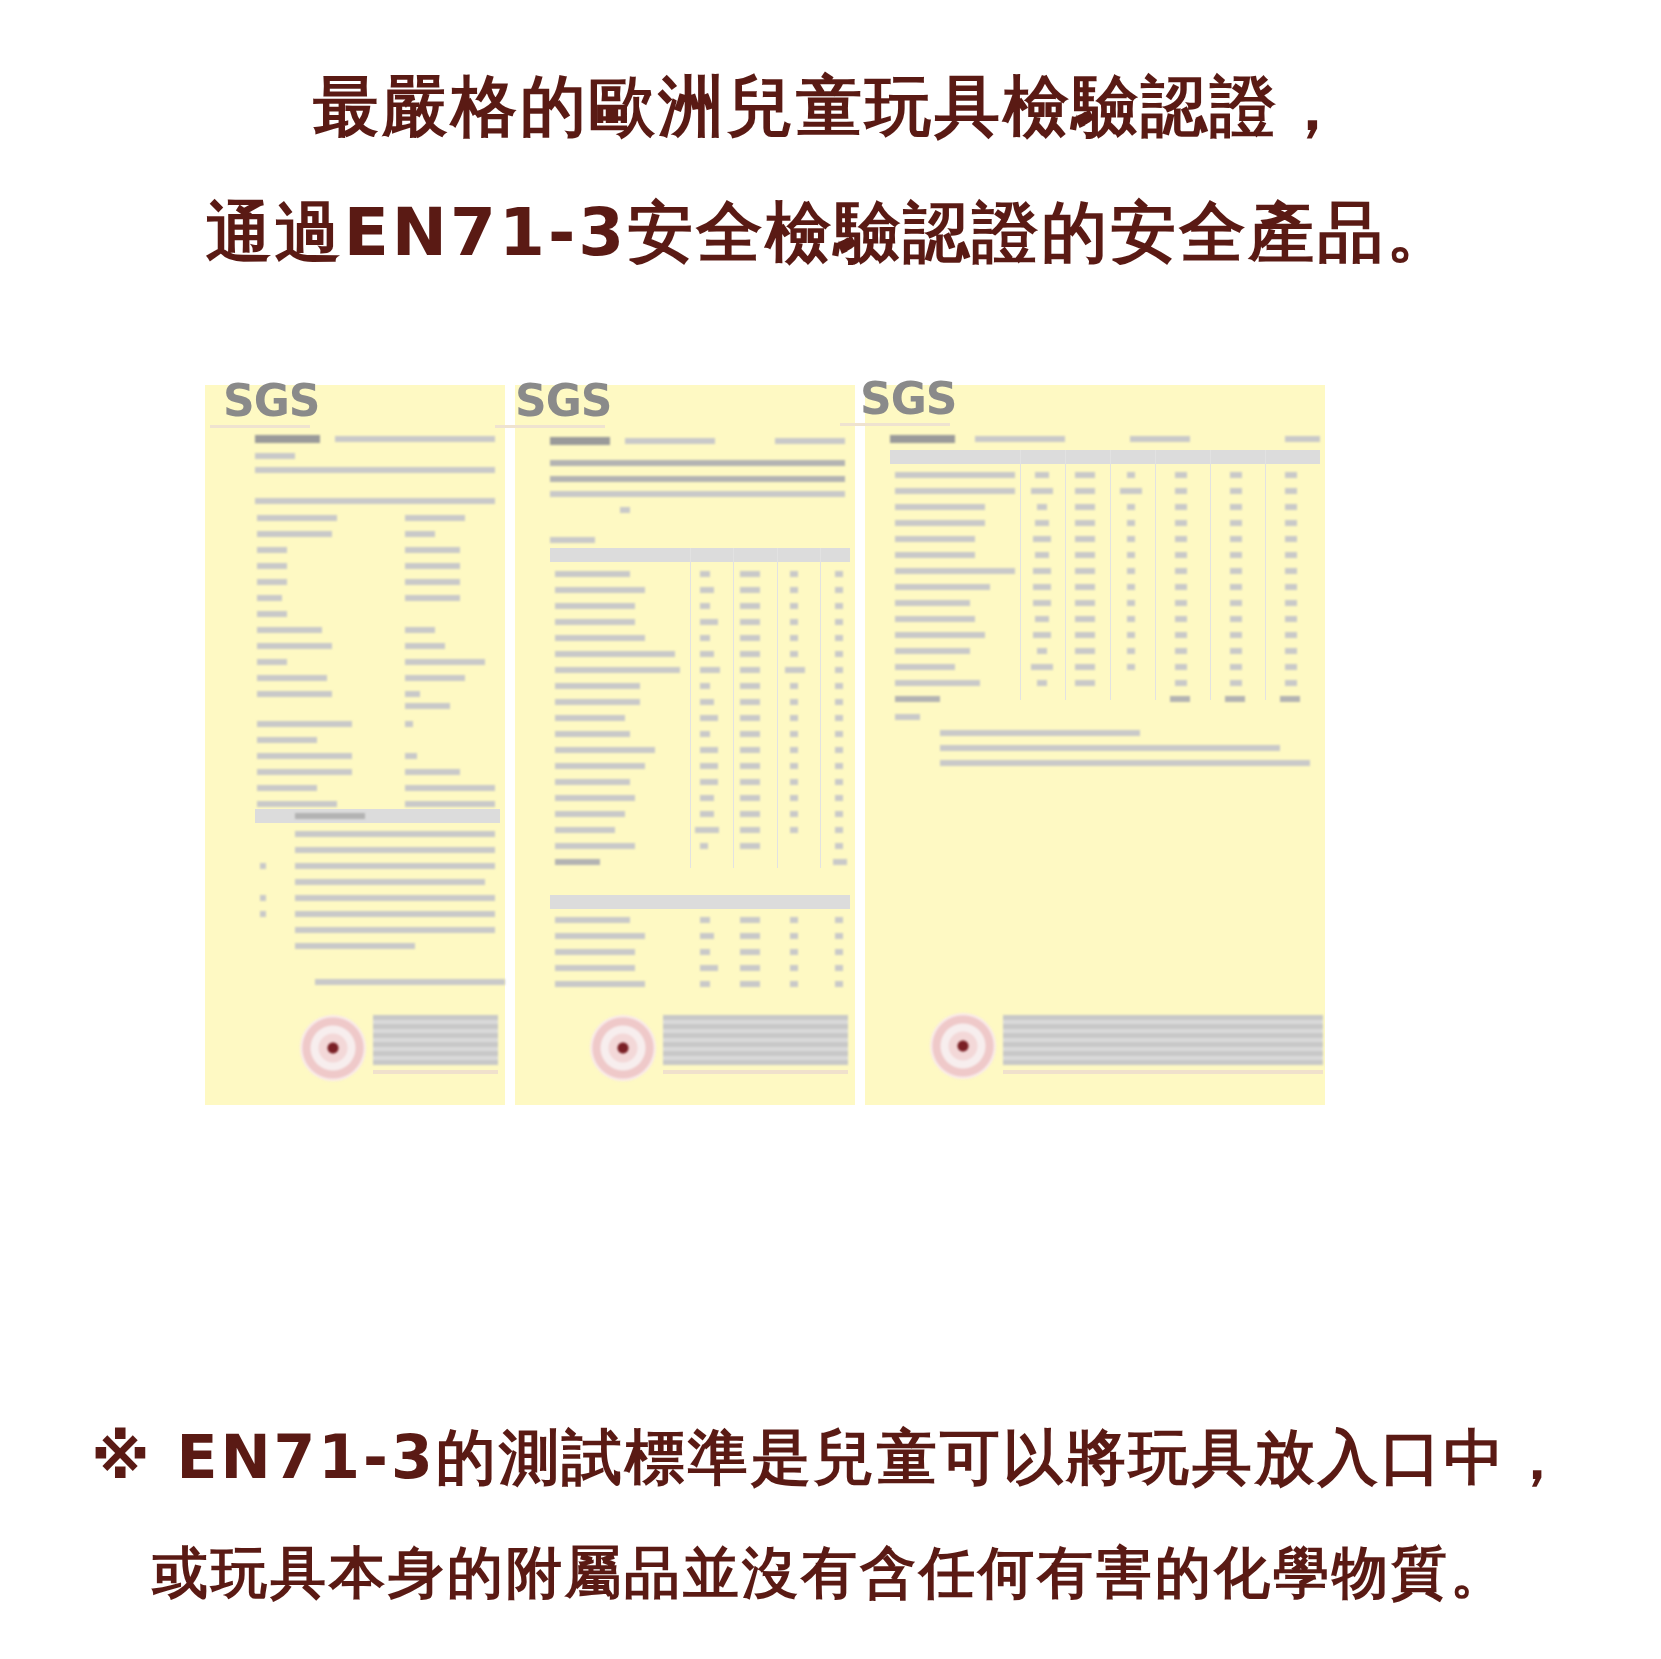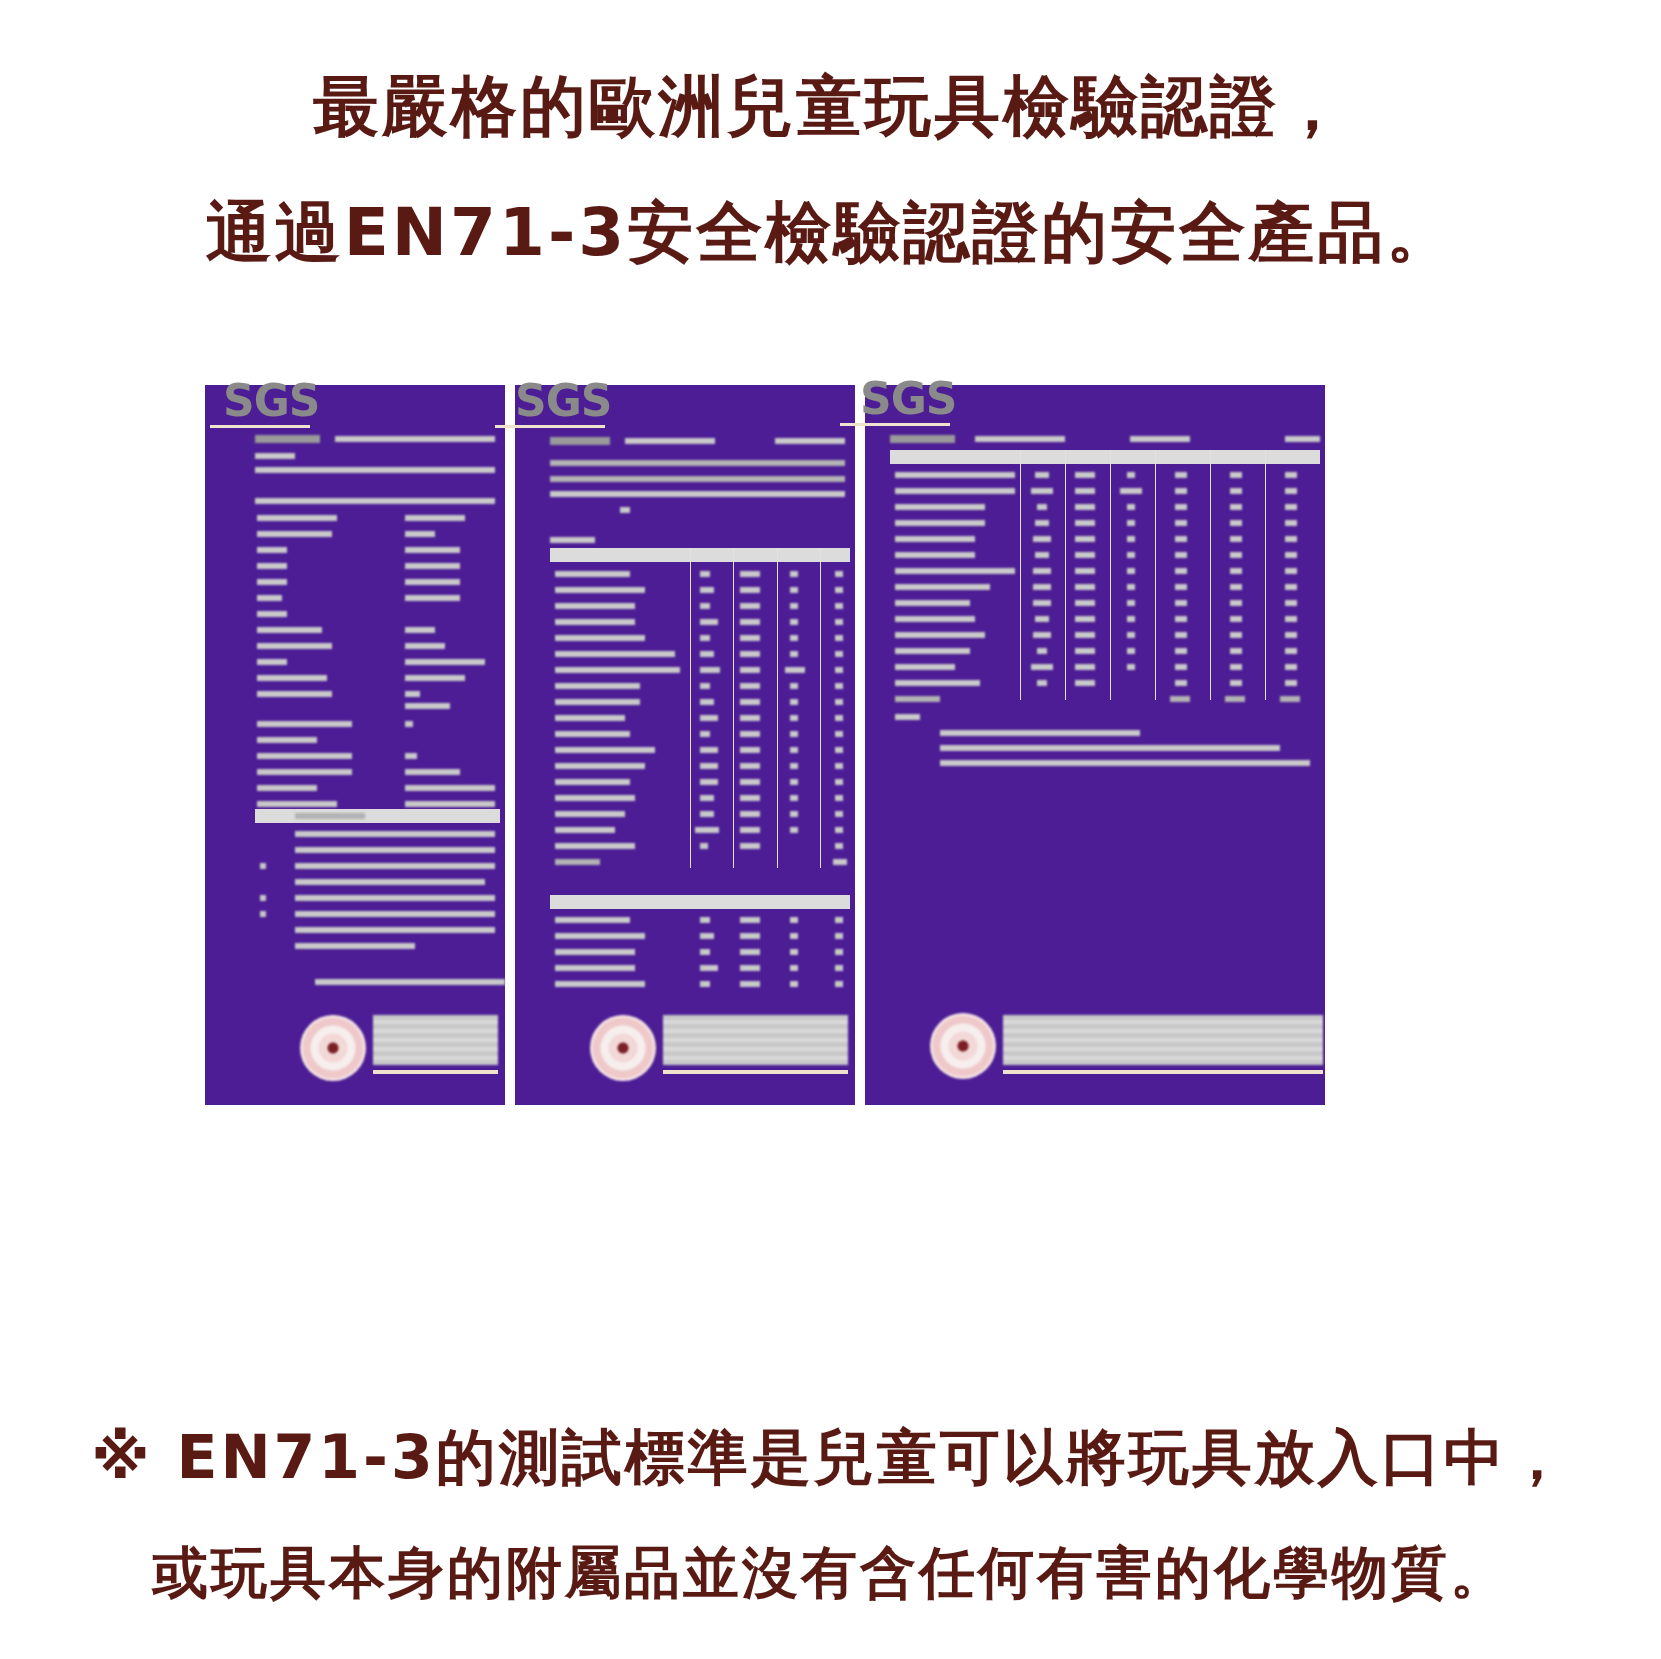--- a/index.html
+++ b/index.html
@@ -4,21 +4,21 @@
 <style>
   html,body{margin:0;padding:0;background:#ffffff;}
   body{width:1661px;height:1659px;position:relative;overflow:hidden;font-family:"DejaVu Sans","Liberation Sans",sans-serif;}
   .headline{position:absolute;left:0;width:1661px;text-align:center;color:#5a1a14;font-weight:bold;letter-spacing:3px;white-space:nowrap;}
   .h1{top:62px;font-size:66px;}
   .h2{top:188px;font-size:66px;}
   .n1{top:1418px;font-size:60px;}
   .n2{top:1536px;font-size:56px;}
 
   .docs{position:absolute;left:205px;top:385px;width:1200px;height:800px;}
-  .doc{position:absolute;top:0;background:#4c1d95;}
+  .doc{position:absolute;top:0;background:#fef9c3;}
   .logo{position:absolute;font-family:"DejaVu Sans","Liberation Sans",sans-serif;font-weight:bold;color:#8a8a8a;font-size:44px;letter-spacing:-1px;filter:blur(0.6px);}
   .logo-line{position:absolute;height:3px;background:#efe3d0;}
   .tr{position:absolute;height:8px;background:#9a9a9a;filter:blur(0.8px);}
   .bar{position:absolute;height:6px;background:#c9c9c9;filter:blur(0.8px);}
   .barD{position:absolute;height:6px;background:#b3b3b3;filter:blur(0.8px);}
   .hdr{position:absolute;height:14px;background:#dcdcdc;filter:blur(0.5px);}
   .vline{position:absolute;width:1px;background:#e2e2e2;}
   .seal{position:absolute;width:66px;height:66px;border-radius:50%;background:radial-gradient(circle,#7a1f25 0 5px,#f3d8d8 6px 14px,#f7eeee 15px 22px,#efc9c9 23px 30px,#f9eaea 31px 33px);filter:blur(1px);}
   .sealtxt{position:absolute;background:repeating-linear-gradient(0deg,#c8c8c8 0 5px,#dadada 5px 9px);filter:blur(1px);}
   .sealfoot{position:absolute;height:4px;background:#f0e1cc;filter:blur(0.6px);}

